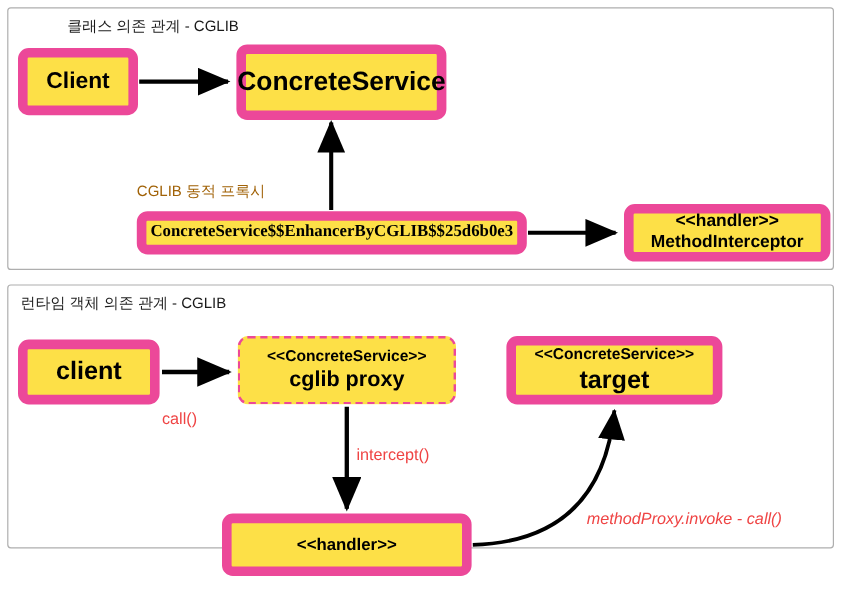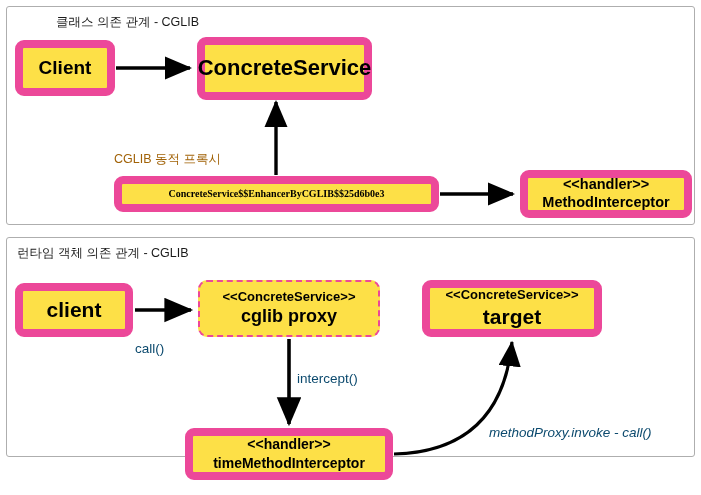--- a/index.html
+++ b/index.html
@@ -67,21 +67,21 @@
   #node-client {
     left: 8px; top: 33px; width: 100px; height: 56px;
     font-size: 19px; font-weight: bold;
   }
   #node-concreteservice {
     left: 190px; top: 30px; width: 175px; height: 63px;
     font-size: 22px; font-weight: bold;
   }
   #node-enhancer {
     left: 107px; top: 169px; width: 325px; height: 36px;
-    font-size: 10px; font-weight: bold; font-family: "Liberation Serif", serif;
+    font-size: 14px; font-weight: bold; font-family: "Liberation Serif", serif;
   }
   #node-methodinterceptor {
     left: 513px; top: 163px; width: 172px; height: 48px;
     font-size: 14.5px; font-weight: bold;
   }
   #label-cglib-proxy {
     position: absolute;
     left: 107px; top: 144px;
     font-size: 12.5px;
     color: #a16207;
@@ -108,21 +108,21 @@
   #node-timeinterceptor {
     left: 178px; top: 190px; width: 208px; height: 52px;
     font-size: 14px;
   }
   #node-timeinterceptor .l1 { font-weight: bold; }
   #node-timeinterceptor .l2 { font-weight: bold; margin-top: 2px; }
 
   .edge-label {
     position: absolute;
     font-size: 13.5px;
-    color: #0c4a6e;
+    color: #ef4444;
     white-space: nowrap;
   }
   #label-call { left: 128px; top: 103px; }
   #label-intercept { left: 290px; top: 133px; }
   #label-invoke { left: 482px; top: 187px; font-style: italic; }
 
   svg.overlay {
     position: absolute;
     left: 0; top: 0;
     pointer-events: none;
@@ -174,21 +174,20 @@
     <span class="l2">cglib proxy</span>
   </div>
 
   <div class="node" id="node-target">
     <span class="l1">&lt;&lt;ConcreteService&gt;&gt;</span>
     <span class="l2">target</span>
   </div>
 
   <div class="node" id="node-timeinterceptor">
     <span class="l1">&lt;&lt;handler&gt;&gt;</span>
-    <span class="l2">timeMethodInterceptor</span>
   </div>
 
   <div class="edge-label" id="label-call">call()</div>
 
   <div class="edge-label" id="label-intercept">intercept()</div>
 
   <div class="edge-label" id="label-invoke">methodProxy.invoke - call()</div>
 
   <svg class="overlay" width="689" height="252">
     <defs>

